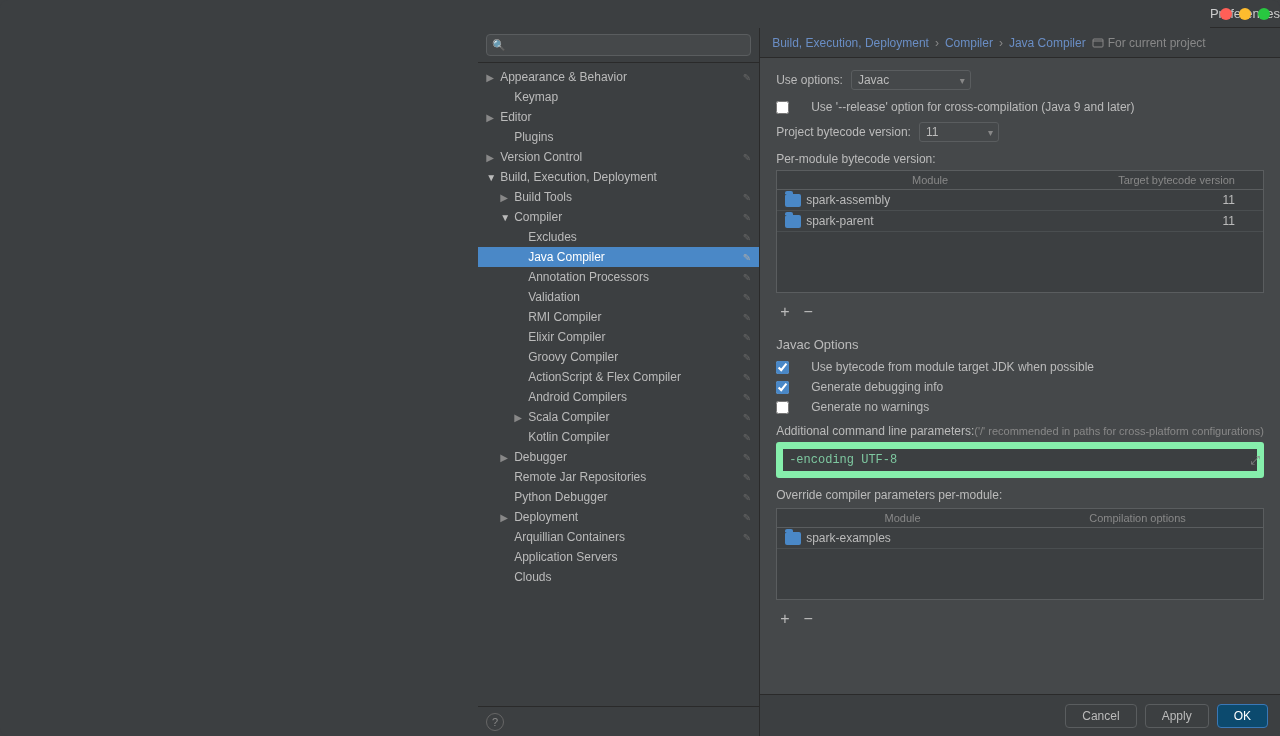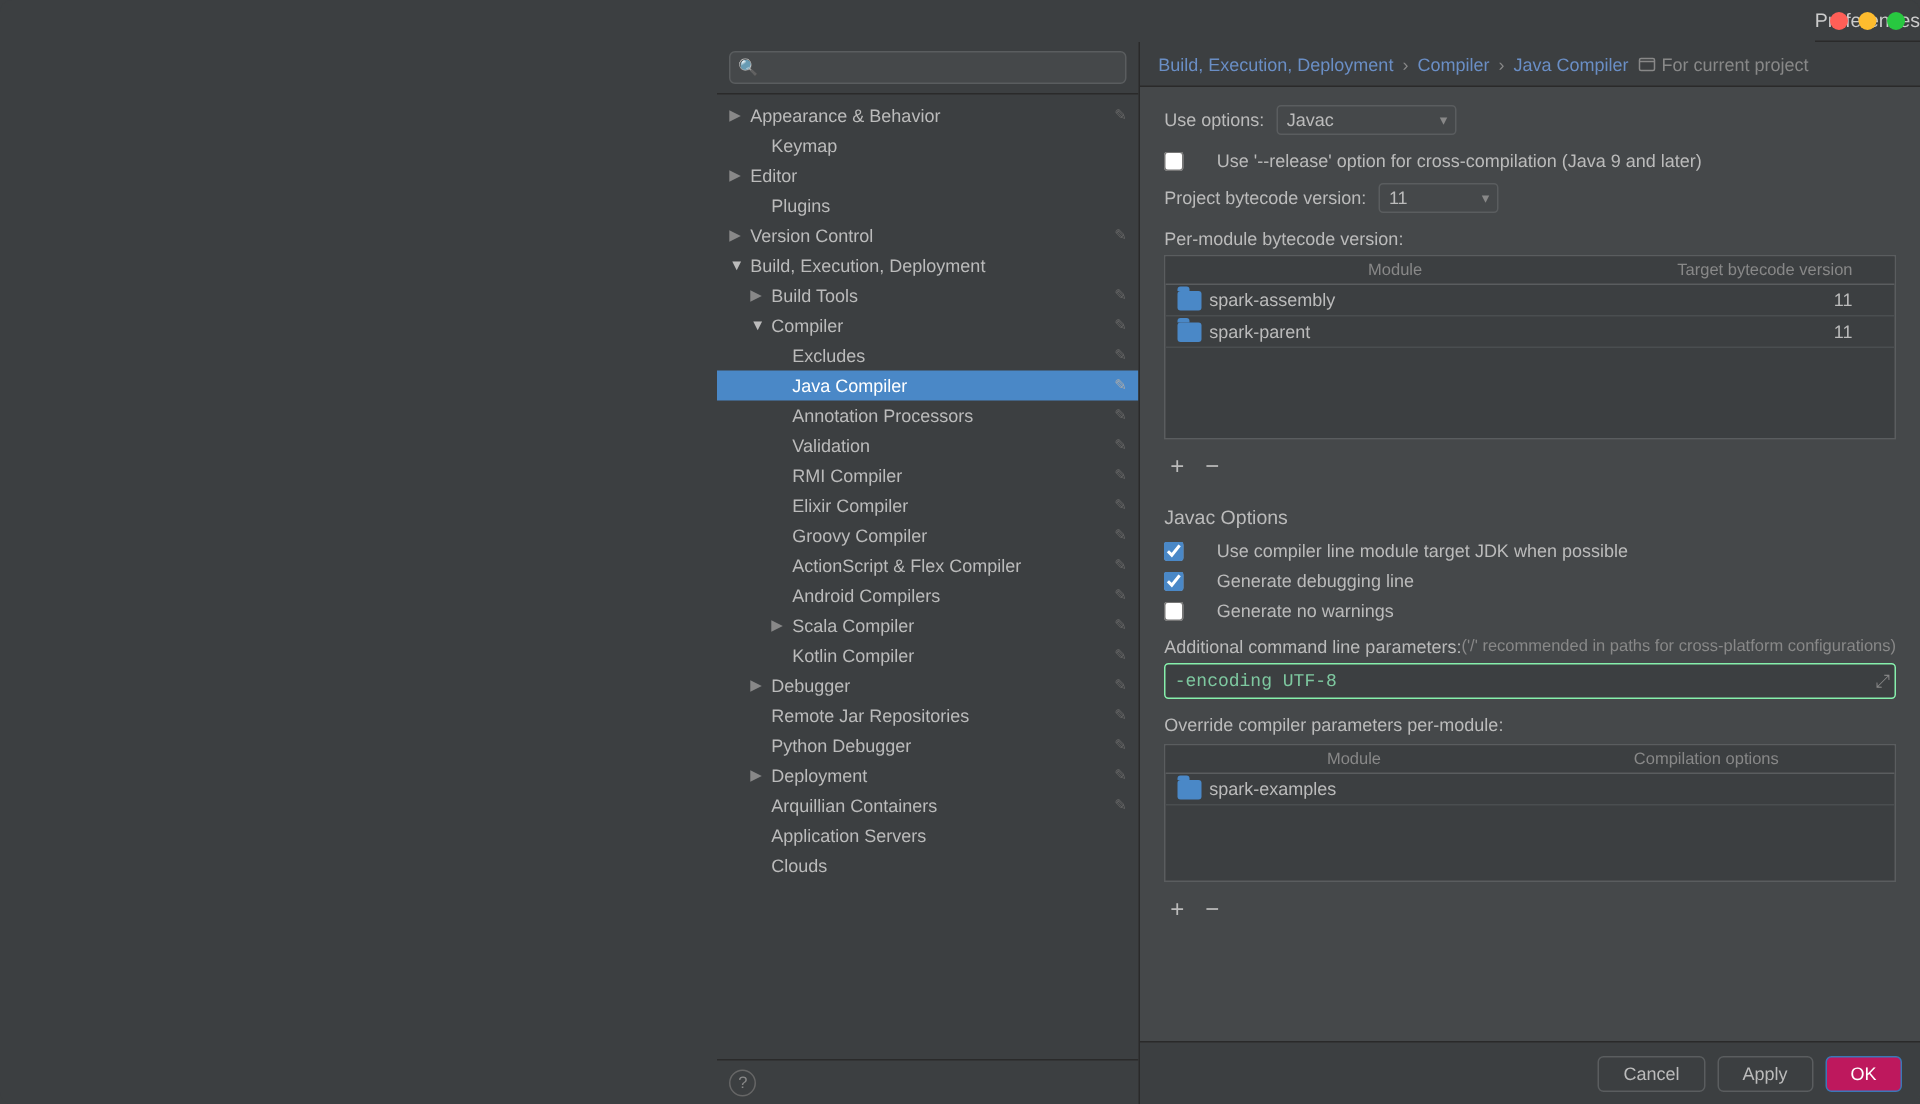--- a/index.html
+++ b/index.html
@@ -303,21 +303,21 @@
       justify-content: space-between;
       margin-bottom: 4px;
     }
     .cmd-note { color: #888; font-size: 11px; }
     .cmd-input-wrapper {
       position: relative;
     }
     .cmd-input {
       width: 100%;
       background: #3c3f41;
-      border: 1px solid #86efac;
+      border: 7px solid #86efac;
       border-radius: 3px;
       color: #7ec8a0;
       font-family: 'Courier New', monospace;
       font-size: 12px;
       padding: 4px 26px 4px 6px;
       outline: none;
     }
     .expand-btn {
       position: absolute;
       right: 4px;
@@ -387,21 +387,21 @@
     }
     .btn-cancel {
       background: #3c3f41;
       color: #bbb;
     }
     .btn-apply {
       background: #3c3f41;
       color: #bbb;
     }
     .btn-ok {
-      background: #be185d;
+      background: #0c4a6e;
       color: #fff;
       border-color: #3a78b7;
     }
     .module-folder-icon {
       display: inline-flex;
       align-items: center;
       justify-content: center;
       width: 16px;
       height: 13px;
       background: #4a88c7;
@@ -652,25 +652,25 @@
         </div>
         <div class="table-actions">
           <button class="table-action-btn">+</button>
           <button class="table-action-btn">−</button>
         </div>
 
         <div class="javac-section-title">Javac Options</div>
 
         <div class="checkbox-row">
           <input type="checkbox" checked="" style="">
-          <span>Use compiler line module target JDK when possible</span>
+          <span>Use bytecode from module target JDK when possible</span>
         </div>
         <div class="checkbox-row">
           <input type="checkbox" checked="" style="">
-          <span>Generate debugging line</span>
+          <span>Generate debugging info</span>
         </div>
         <div class="checkbox-row" style="margin-bottom:10px">
           <input type="checkbox" style="">
           <span>Generate no warnings</span>
         </div>
 
         <div class="cmd-label">
           <span>Additional command line parameters:</span>
           <span class="cmd-note">('/' recommended in paths for cross-platform configurations)</span>
         </div>

